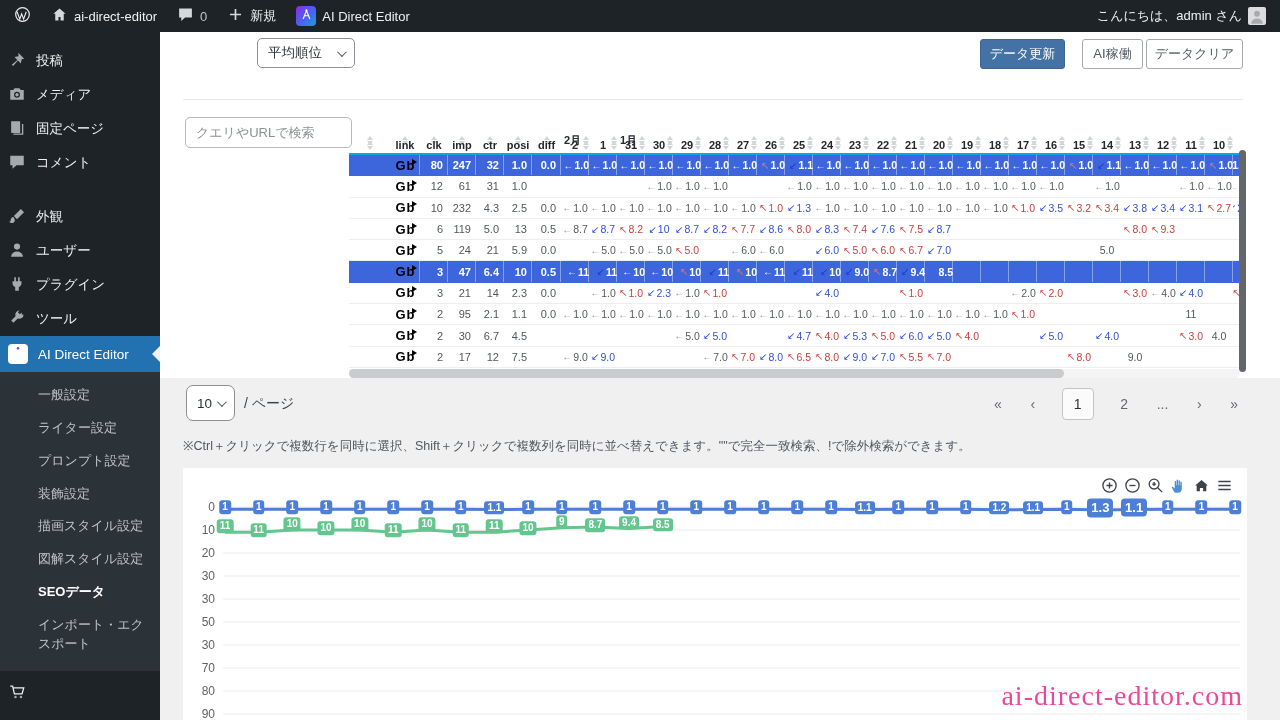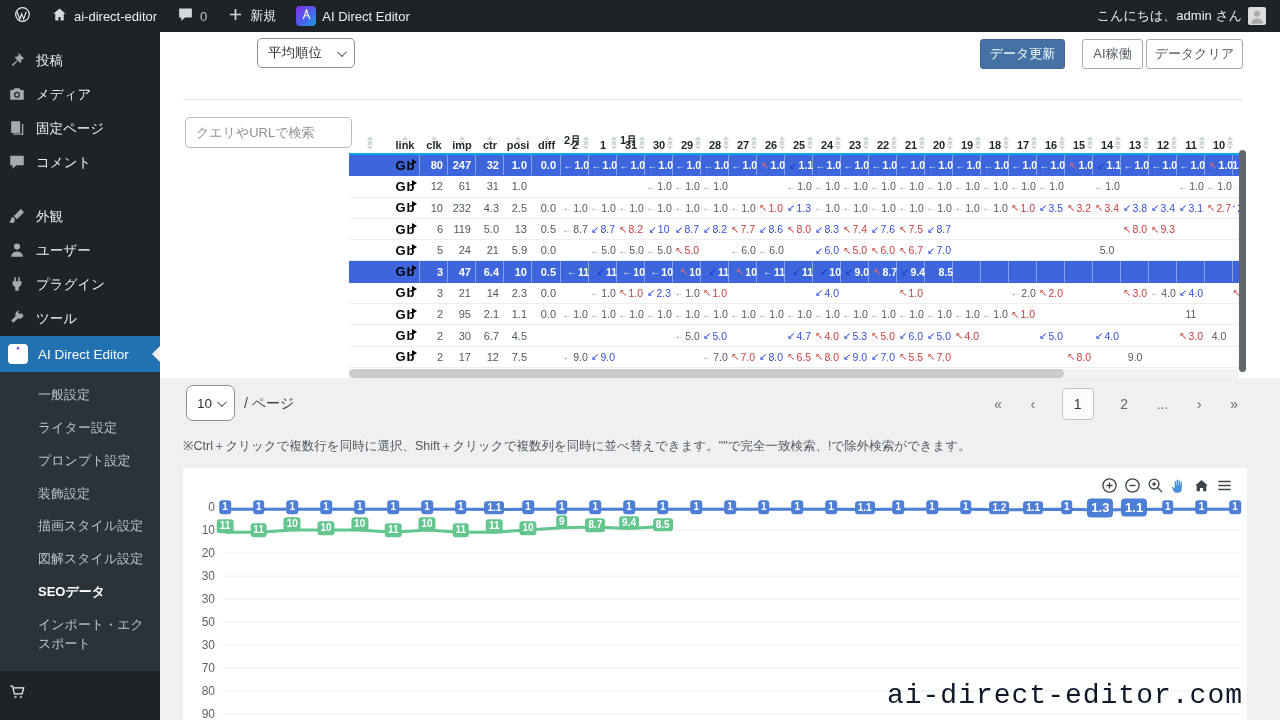--- a/index.html
+++ b/index.html
@@ -97,22 +97,22 @@
 
 .chart{position:absolute;left:183px;top:468px;width:1064px;height:252px;background:#fff;z-index:1}
 .chart svg.plot{position:absolute;left:0;top:0}
 .ytick{position:absolute;width:30px;text-align:right;font-size:12px;color:#5f6368;transform:translateY(-50%)}
 .pt{position:absolute;transform:translate(-50%,-50%);color:#fff;font-size:10px;font-weight:bold;
   padding:1px 3px;border-radius:3px;line-height:1.15;white-space:nowrap}
 .pt.big{font-size:13px;padding:2px 4px;border-radius:4px}
 .ctools{position:absolute;right:14px;top:9px;display:flex;gap:6px;align-items:center;z-index:3}
 .ctools span{cursor:pointer;display:flex}
 .ctools svg{width:17px;height:17px}
-.wmark{position:absolute;right:4px;top:212px;font-family:Liberation Mono, monospace;
-  font-size:28px;color:#0f172a;letter-spacing:1px;z-index:2}
+.wmark{position:absolute;right:4px;top:212px;font-family:Liberation Serif, serif;
+  font-size:28px;color:#ec4899;letter-spacing:1px;z-index:2}
 </style>
 </head>
 <body>
 
 <div id="app">
 
   <div class="abar">
     <span class="grp">
         <span><svg viewBox="0 0 20 20">
             <circle cx="10" cy="10" r="8" fill="none" stroke="currentColor" stroke-width="1.4"></circle>

